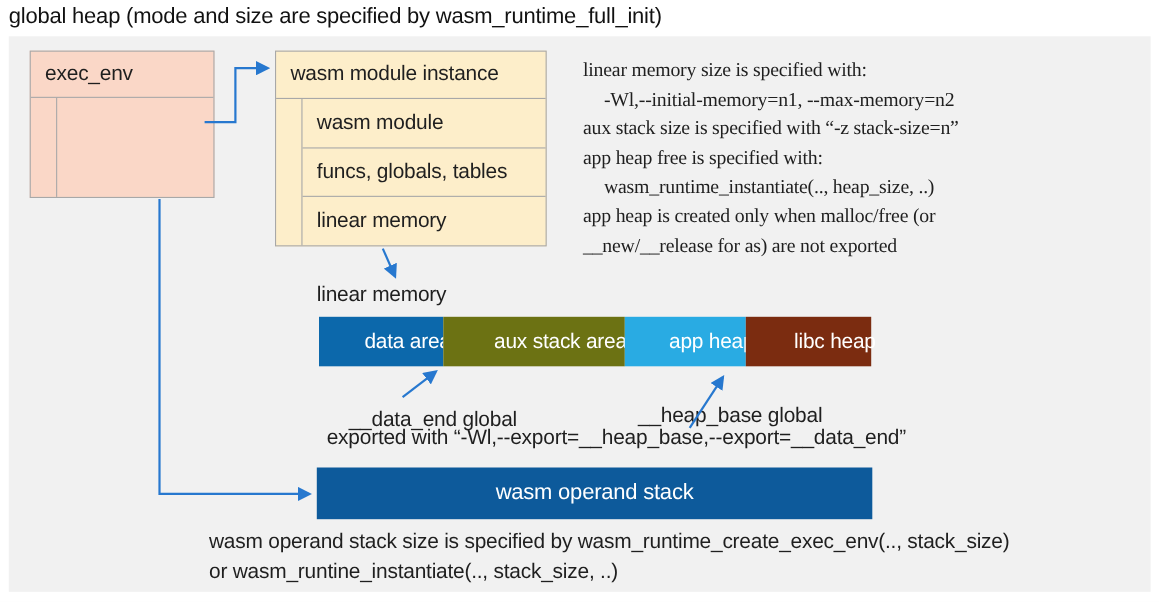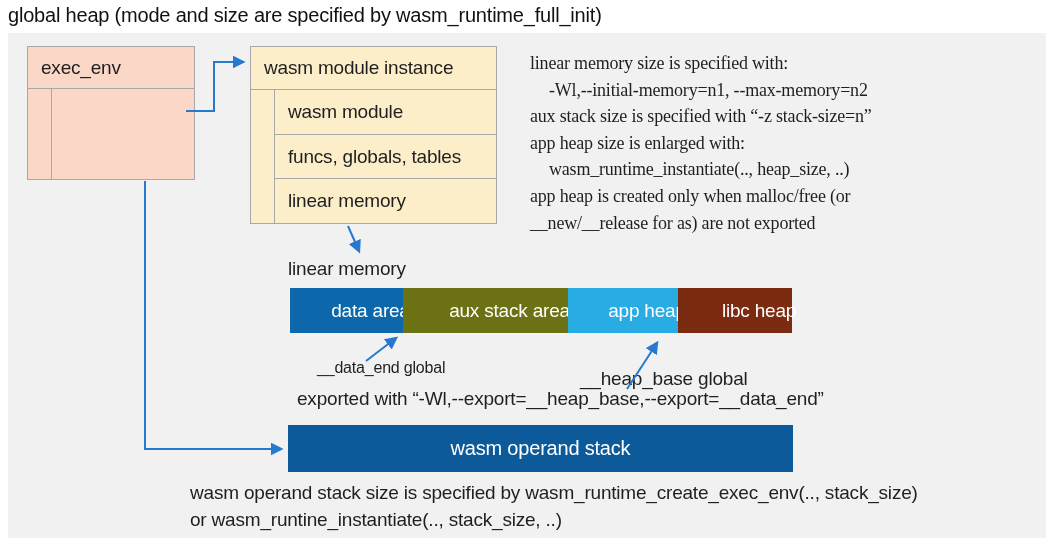--- a/index.html
+++ b/index.html
@@ -37,21 +37,21 @@
   
   #linmem-label{left:288px;top:258px;font-size:19px;}
   #linmem-bar{left:290px;top:288px;height:45px;display:flex;font-size:19px;}
   .seg{box-sizing:border-box;display:flex;align-items:center;justify-content:center;color:#ffffff;white-space:nowrap;padding-left:48px;}
   .seg-0{width:113px;}
   .seg-1{width:165px;}
   .seg-2{width:110px;}
   .seg-3{width:114px;}
   .seg-4{width:201px;border:3px dashed #000;color:#1f3864;background:transparent;}
 
-  #data-end-label{left:317px;top:359px;font-size:16px;}
+  #data-end-label{left:317px;top:371px;font-size:19px;}
   #heap-base-label{left:580px;top:368px;font-size:19px;}
   #export-note{left:297px;top:388px;font-size:19px;}
 
   
   #operand-bar{left:288px;top:425px;width:505px;height:47px;display:flex;align-items:center;justify-content:center;color:#fff;font-size:20px;}
   #operand-note{left:190px;top:480px;font-size:19px;line-height:26.5px;}
 
   #arrow-layer{left:0;top:0;width:1054px;height:547px;pointer-events:none;}
 </style>
 </head>
@@ -79,21 +79,21 @@
         <div class="row">funcs, globals, tables</div>
         <div class="row">linear memory</div>
       </div>
     </div>
   </div>
 
   <div id="notes-right" class="abs">
     <div>linear memory size is specified with:</div>
     <div class="indent">-Wl,--initial-memory=n1, --max-memory=n2</div>
     <div>aux stack size is specified with “-z stack-size=n”</div>
-    <div>app heap size is enlarged with:</div>
+    <div>app heap free is specified with:</div>
     <div class="indent">wasm_runtime_instantiate(.., heap_size, ..)</div>
     <div>app heap is created only when malloc/free (or</div>
     <div>__new/__release for as) are not exported</div>
   </div>
 
   <div id="linmem-label" class="abs">linear memory</div>
   <div id="linmem-bar" class="abs">
     <div class="seg seg-0" style="background: rgb(12, 104, 171);">data area</div>
     <div class="seg seg-1" style="background: rgb(108, 114, 19);">aux stack area</div>
     <div class="seg seg-2" style="background: rgb(41, 171, 227);">app heap</div>

